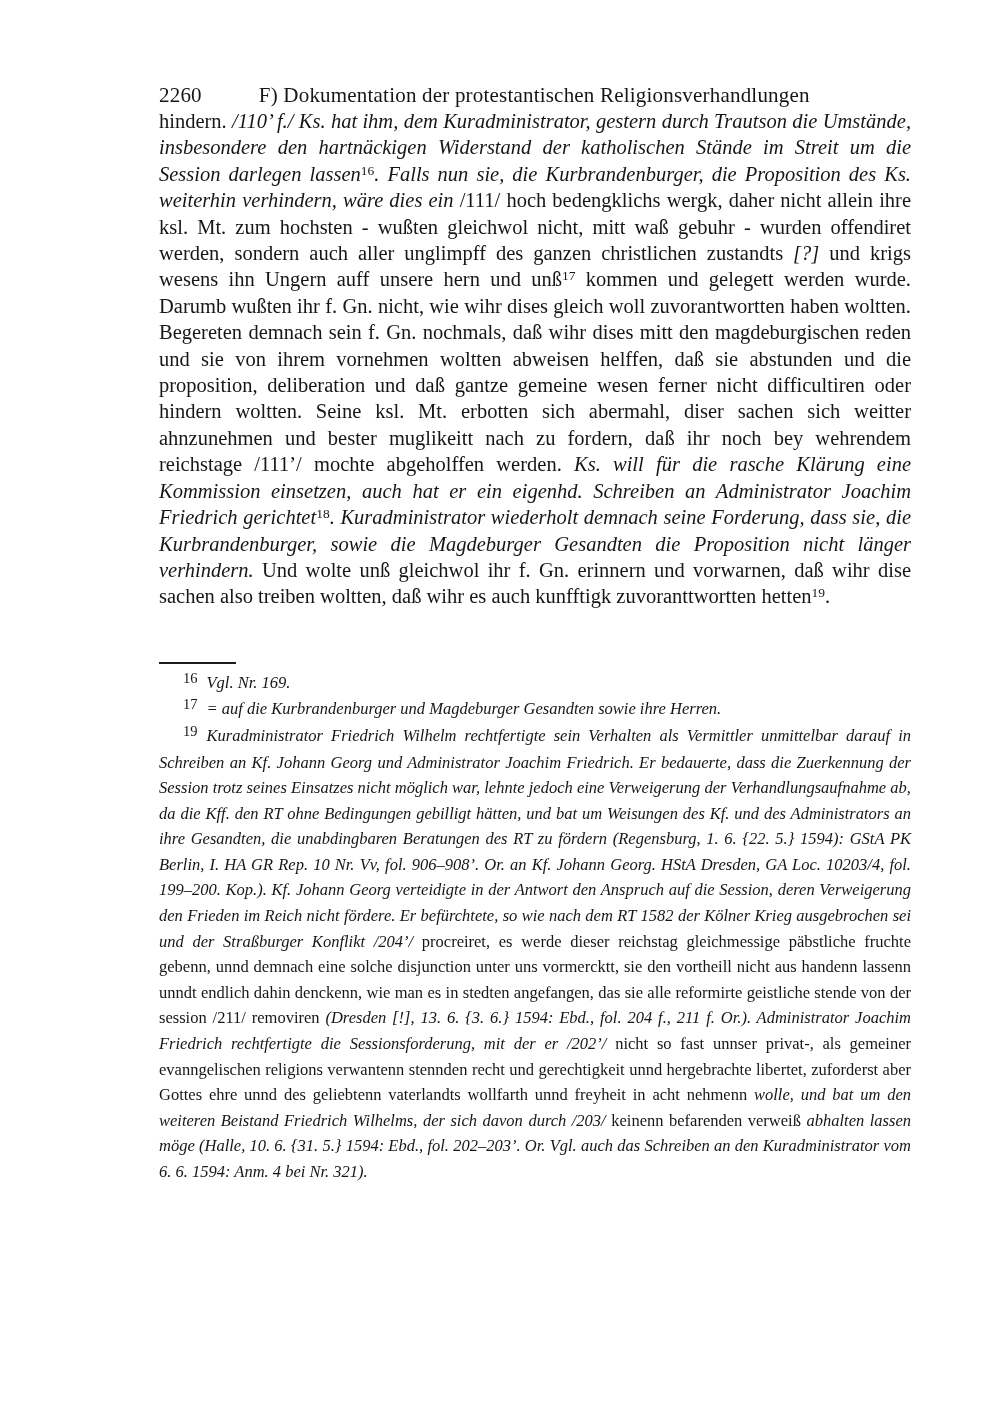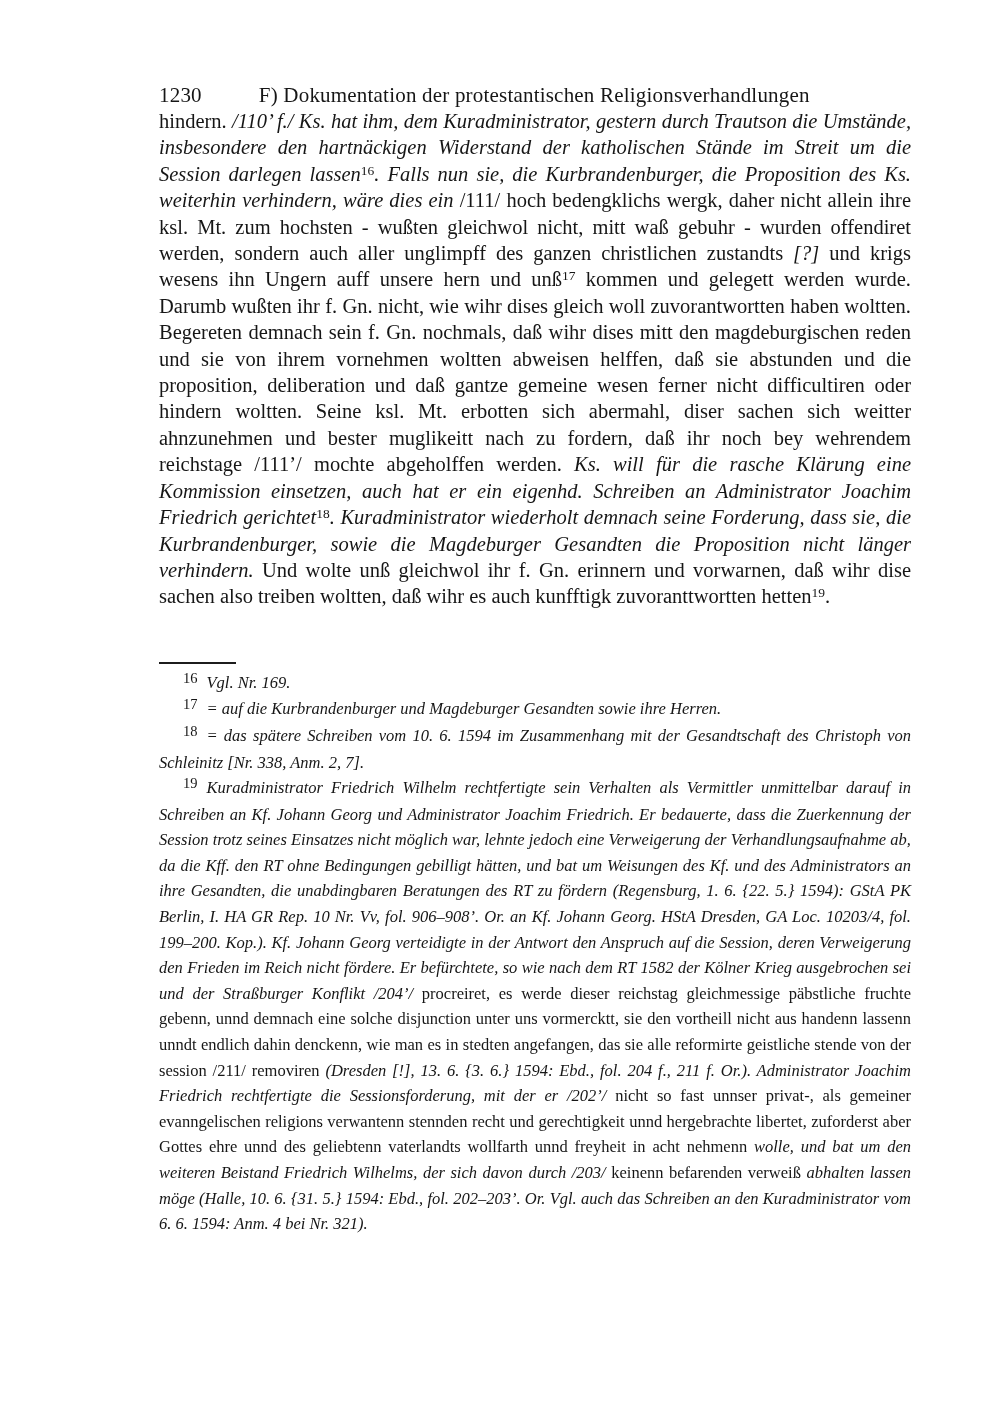--- a/index.html
+++ b/index.html
@@ -62,37 +62,34 @@
   }
 </style>
 </head>
 <body>
 
 <div class="page">
 
   <div class="content">
 
     <div class="page-header">
-      <span class="page-num">1230</span>
+      <span class="page-num">2260</span>
       <span class="header-title">F) Dokumentation der protestantischen Religionsverhandlungen</span>
     </div>
 
     <div class="body-text"><span class="ro">hindern. </span><span class="it">/110’ f./ Ks. hat ihm, dem Kuradministrator, gestern durch Trautson die Umstände, insbesondere den hartnäckigen Widerstand der katholischen Stände im Streit um die Session darlegen lassen</span><sup class="fn-ref">16</sup><span class="it">. Falls nun sie, die Kurbrandenburger, die Proposition des Ks. weiterhin verhindern, wäre dies ein </span><span class="ro">/111/ hoch bedengklichs wergk, daher nicht allein ihre ksl. Mt. zum hochsten - wußten gleichwol nicht, mitt waß gebuhr - wurden offendiret werden, sondern auch aller unglimpff des ganzen christlichen zustandts </span><span class="it">[?]</span><span class="ro"> und krigs wesens ihn Ungern auff unsere hern und unß</span><sup class="fn-ref">17</sup><span class="ro"> kommen und gelegett werden wurde. Darumb wußten ihr f. Gn. nicht, wie wihr dises gleich woll zuvorantwortten haben woltten. Begereten demnach sein f. Gn. nochmals, daß wihr dises mitt den magdeburgischen reden und sie von ihrem vornehmen woltten abweisen helffen, daß sie abstunden und die proposition, deliberation und daß gantze gemeine wesen ferner nicht difficultiren oder hindern woltten. Seine ksl. Mt. erbotten sich abermahl, diser sachen sich weitter ahnzunehmen und bester muglikeitt nach zu fordern, daß ihr noch bey wehrendem reichstage /111’/ mochte abgeholffen werden. </span><span class="it">Ks. will für die rasche Klärung eine Kommission einsetzen, auch hat er ein eigenhd. Schreiben an Administrator Joachim Friedrich gerichtet</span><sup class="fn-ref">18</sup><span class="it">. Kuradministrator wiederholt demnach seine Forderung, dass sie, die Kurbrandenburger, sowie die Magdeburger Gesandten die Proposition nicht länger verhindern.</span><span class="ro"> Und wolte unß gleichwol ihr f. Gn. erinnern und vorwarnen, daß wihr dise sachen also treiben woltten, daß wihr es auch kunfftigk zuvoranttwortten hetten</span><sup class="fn-ref">19</sup><span class="ro">.</span></div>
 
     <div class="footnote-rule"></div>
 
     <div class="footnotes">
       <div class="footnote">
         <span class="fn-num">16</span><span><span class="it">Vgl. Nr. 169.</span></span>
       </div>
       <div class="footnote">
         <span class="fn-num">17</span><span><span class="it">= auf die Kurbrandenburger und Magdeburger Gesandten sowie ihre Herren.</span></span>
       </div>
       <div class="footnote">
-        <span class="fn-num">18</span><span><span class="it">= das spätere Schreiben vom 10. 6. 1594 im Zusammenhang mit der Gesandtschaft des Christoph von Schleinitz [Nr. 338, Anm. 2, 7].</span></span>
-      </div>
-      <div class="footnote">
         <span class="fn-num">19</span><span><span class="it">Kuradministrator Friedrich Wilhelm rechtfertigte sein Verhalten als Vermittler unmittelbar darauf in Schreiben an Kf. Johann Georg und Administrator Joachim Friedrich. Er bedauerte, dass die Zuerkennung der Session trotz seines Einsatzes nicht möglich war, lehnte jedoch eine Verweigerung der Verhandlungsaufnahme ab, da die Kff. den RT ohne Bedingungen gebilligt hätten, und bat um Weisungen des Kf. und des Administrators an ihre Gesandten, die unabdingbaren Beratungen des RT zu fördern (Regensburg, 1. 6. {22. 5.} 1594): GStA PK Berlin, I. HA GR Rep. 10 Nr. Vv, fol. 906–908’. Or. an Kf. Johann Georg. HStA Dresden, GA Loc. 10203/4, fol. 199–200. Kop.). Kf. Johann Georg verteidigte in der Antwort den Anspruch auf die Session, deren Verweigerung den Frieden im Reich nicht fördere. Er befürchtete, so wie nach dem RT 1582 der Kölner Krieg ausgebrochen sei und der Straßburger Konflikt /204’/ </span><span class="ro">procreiret, es werde dieser reichstag gleichmessige päbstliche fruchte gebenn, unnd demnach eine solche disjunction unter uns vormercktt, sie den vortheill nicht aus handenn lassenn unndt endlich dahin denckenn, wie man es in stedten angefangen, das sie alle reformirte geistliche stende von der session /211/ removiren </span><span class="it">(Dresden [!], 13. 6. {3. 6.} 1594: Ebd., fol. 204 f., 211 f. Or.). Administrator Joachim Friedrich rechtfertigte die Sessionsforderung, mit der er /202’/ </span><span class="ro">nicht so fast unnser privat-, als gemeiner evanngelischen religions verwantenn stennden recht und gerechtigkeit unnd hergebrachte libertet, zuforderst aber Gottes ehre unnd des geliebtenn vaterlandts wollfarth unnd freyheit in acht nehmenn </span><span class="it">wolle, und bat um den weiteren Beistand Friedrich Wilhelms, der sich davon durch /203/ </span><span class="ro">keinenn befarenden verweiß </span><span class="it">abhalten lassen möge (Halle, 10. 6. {31. 5.} 1594: Ebd., fol. 202–203’. Or. Vgl. auch das Schreiben an den Kuradministrator vom 6. 6. 1594: Anm. 4 bei Nr. 321).</span></span>
       </div>
     </div>
 
   </div>
 </div>
 
 </body></html>

